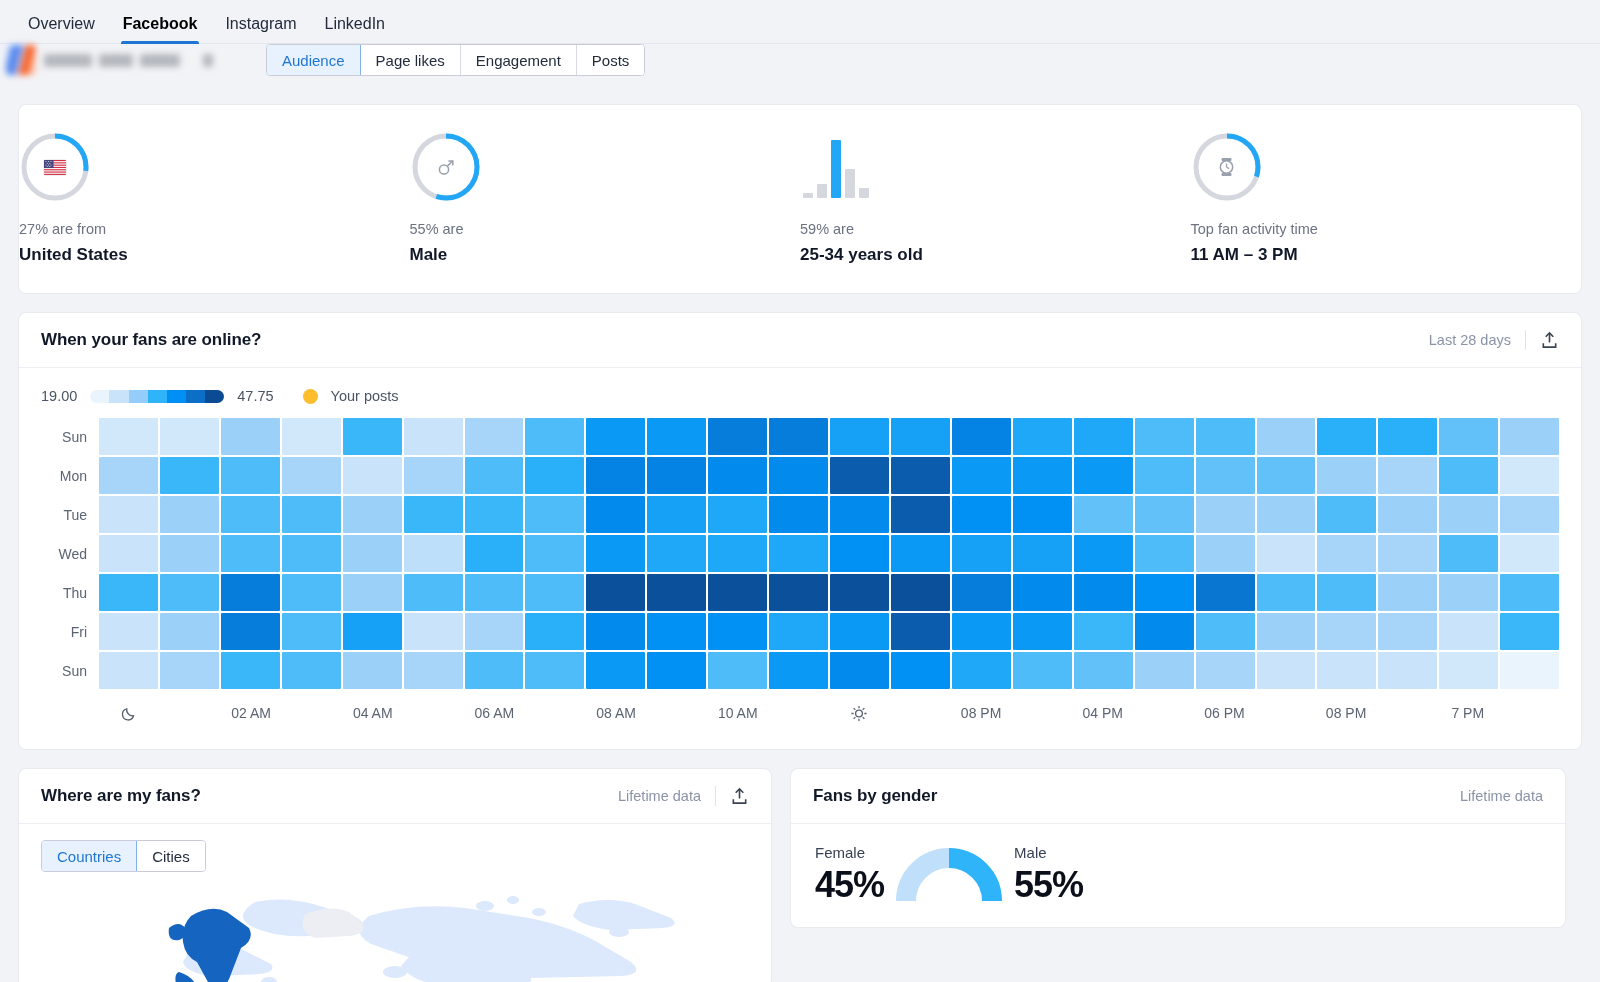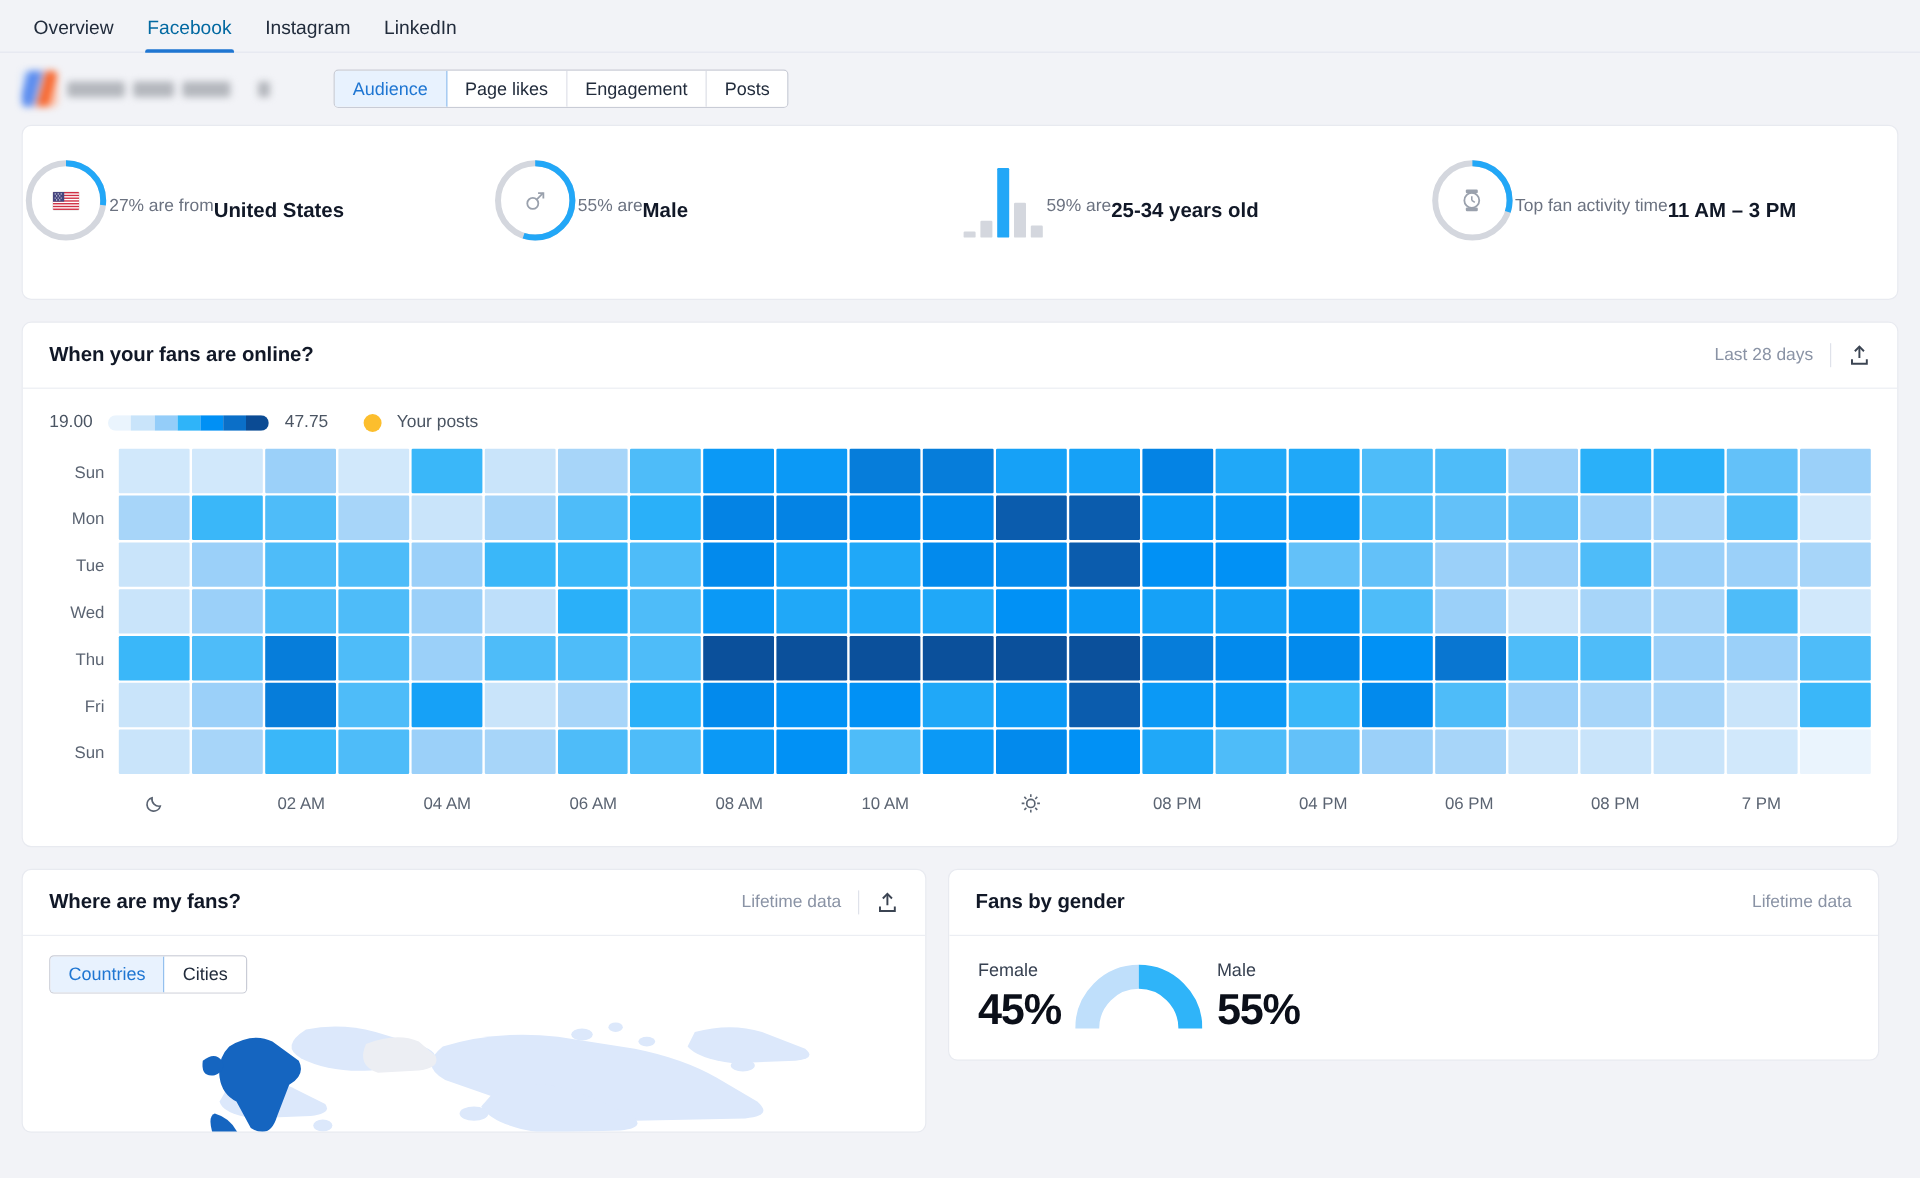--- a/index.html
+++ b/index.html
@@ -15,29 +15,29 @@
   
   .topnav {
     height: 44px; background: #f2f3f7;
     display: flex; align-items: flex-end; gap: 0;
     padding: 0 14px; border-bottom: 1px solid #e4e6ef;
   }
   .navtab {
     font-size: 16px; color: #222c3c; padding: 0 14px 11px 14px;
     cursor: pointer; position: relative; line-height: 1;
   }
-  .navtab.active { font-weight: 400; color: #0369a1; text-align: center; }
+  .navtab.active { font-weight: 700; color: #000000; text-align: center; }
   .navtab.active::after {
     content: ""; position: absolute; left: 12px; right: 12px; bottom: -1px;
     height: 3px; background: #1f76d2; border-radius: 2px 2px 0 0;
   }
 
   
   .accountrow {
-    height: 60px; display: flex; align-items: center; padding: 0 18px; gap: 22px;
+    height: 60px; display: flex; padding: 0 6px; gap: 22px;
   }
   .pageident {
     width: 238px; height: 32px; border-radius: 4px; position: relative;
     overflow: hidden; display: flex; align-items: center; gap: 8px;
     filter: blur(3.2px);
   }
   .pi-logo {
     width: 30px; height: 30px; border-radius: 4px; flex: 0 0 auto;
     background: linear-gradient(105deg,#cfe0fb 0 14%, #5b8def 14% 44%, #c9b9d8 44% 54%, #f86a32 54% 80%, #fbc3ad 80% 100%);
   }
@@ -65,21 +65,21 @@
     padding: 17px 22px; border-bottom: 1px solid #eceef3;
   }
   .cardtitle { font-size: 17px; font-weight: bold; color: #111827; letter-spacing: -.1px; }
   .headright { display: flex; align-items: center; gap: 14px; }
   .metalabel { font-size: 14.5px; color: #8a93a5; }
   .vdiv { width: 1px; height: 20px; background: #dfe2ea; }
   .exporticon { cursor: pointer; display: block; }
 
   
   .kpistrip { display: flex; padding: 26px 0 28px 0; }
-  .kpi { flex: 1; display: flex; flex-direction: row; align-items: center; }
+  .kpi { flex: 1; display: flex; flex-direction: column; align-items: flex-start; }
   .kpiring { position: relative; width: 72px; height: 72px; margin-bottom: 18px;
              display:flex; align-items:center; justify-content:center; }
   .kpisub { font-size: 14.5px; color: #6b7280; margin-bottom: 8px; }
   .kpimain { font-size: 17px; font-weight: bold; color: #111827; }
   .flagicon { width: 22px; height: 15px; border-radius: 1px; overflow: hidden; position: relative;
               box-shadow: 0 0 0 .5px rgba(0,0,0,.12); }
   .agebars { display: flex; align-items: flex-end; gap: 4px; height: 62px; }
   .agebar { width: 10px; border-radius: 1px; }
 
   

